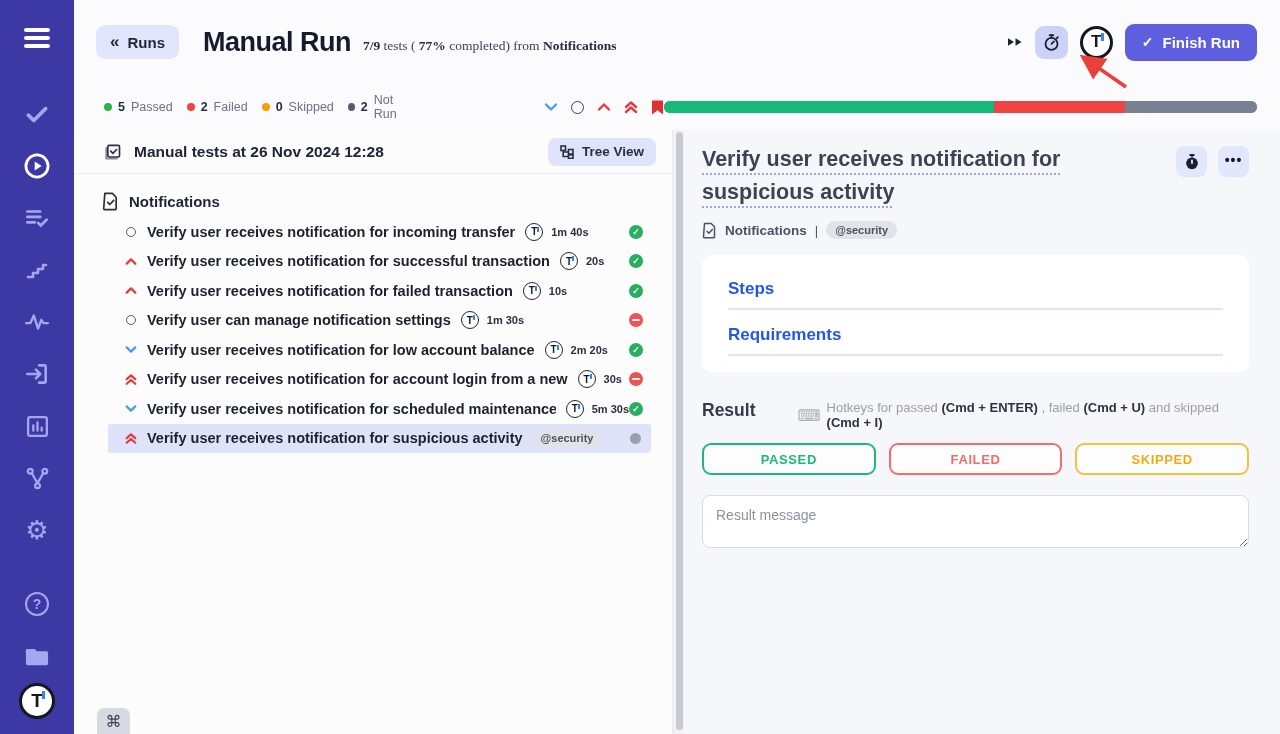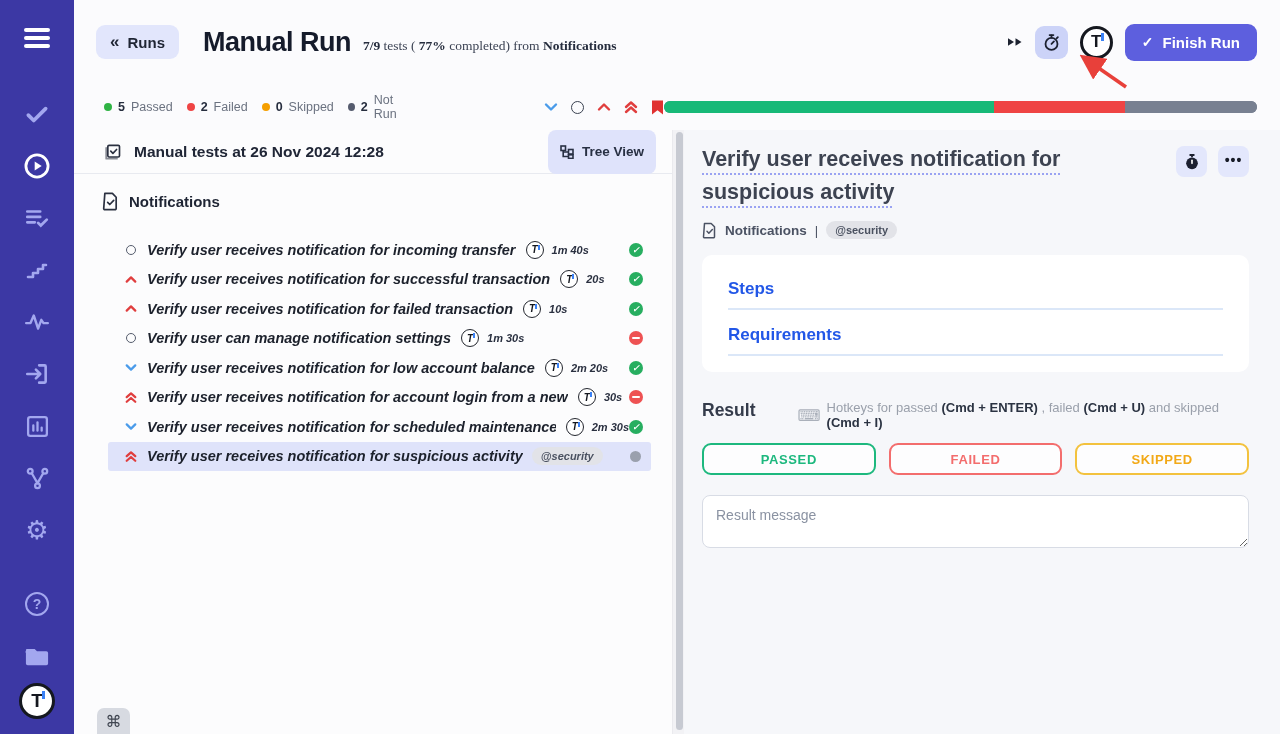--- a/index.html
+++ b/index.html
@@ -50,26 +50,26 @@
   .filter-icons .fi { display:flex; cursor:pointer; }
   .circ-o { width:13px; height:13px; border:1.8px solid #3a4150; border-radius:50%; }
   .progress { margin-left:auto; width:650px; height:12px; border-radius:6px; overflow:hidden; display:flex; background:#788091; }
   .progress div { height:100%; }
 
   
   .content { flex:1; display:flex; min-height:0; }
   .left-panel { width:598px; background:#fcfcfd; position:relative; flex-shrink:0; display:flex; flex-direction:column; }
   .list-header { height:44px; display:flex; align-items:center; padding:0 16px 0 28px; border-bottom:1px solid #e8eaf0; }
   .list-title { font-size:15.5px; font-weight:700; color:#202636; margin-left:12px; }
-  .treeview-btn { margin-left:auto; display:flex; align-items:center; gap:8px; background:#dfe3fb; border:none; border-radius:8px; height:44px; padding:0 12px; font-family:inherit; font-size:13.5px; font-weight:700; color:#283043; cursor:pointer; }
+  .treeview-btn { margin-left:auto; display:flex; align-items:center; gap:8px; background:#dfe3fb; border:none; border-radius:8px; height:28px; padding:0 12px; font-family:inherit; font-size:13.5px; font-weight:700; color:#283043; cursor:pointer; }
 
   .group-row { display:flex; align-items:center; gap:10px; padding-left:28px; margin-top:13px; height:28px; }
   .group-label { font-size:15px; font-weight:700; color:#1f2534; }
 
-  .test-list { margin-top:20px;font-style:italic; }
+  .test-list { margin-top:2px; }
   .test-row { display:flex; align-items:center; height:29.5px; margin:0 21px 0 34px; padding:0 8px 0 16px; border-radius:3px; cursor:pointer; }
   .test-row.selected { background:#dfe3fa; }
   .pri { display:none; width:14px; justify-content:center; align-items:center; flex-shrink:0; }
   .pri.show { display:inline-flex; }
   .pri-circle i { width:10px; height:10px; border:1.7px solid #565d6d; border-radius:50%; display:block; }
   .row-title { margin-left:9px; font-size:14.5px; font-weight:600; color:#1c212c; white-space:nowrap; overflow:hidden; max-width:452px; }
   .tag-pill { background:#e2e3e8; color:#4a5160; border-radius:9px; font-size:11px; font-weight:700; padding:3px 9px; margin-left:9px; white-space:nowrap; }
   .tlogo { width:18px; height:18px; border:1.8px solid #23262e; border-radius:50%; background:#fff; display:inline-flex; align-items:center; justify-content:center; font-size:10px; font-weight:800; color:#15181f; margin-left:10px; position:relative; flex-shrink:0; }
   .tlogo::before { content:"T"; }
   .tlogo .tick { position:absolute; width:2px; height:5px; background:#3b82f6; right:3px; top:3px; }
@@ -431,21 +431,21 @@
     <span class="pri pri-down show">
       <svg width="12" height="9" viewBox="0 0 14 10" fill="none" stroke="#4a9bea" stroke-width="2.6" stroke-linecap="round" stroke-linejoin="round">
                   <path d="M2 2.5 L7 7.5 L12 2.5"></path>
                 </svg>
     </span>
     <span class="row-title">Verify user receives notification for scheduled maintenance</span>
 
     <span class="tlogo">
                 <i class="tick"></i>
               </span>
-    <span class="dur">2m 30s</span>
+    <span class="dur">5m 30s</span>
     <span class="badge badge-passed show">✓</span>
 
   </div>
             <div class="test-row selected">
 
     <span class="pri pri-up2 show">
       <svg width="12" height="13" viewBox="0 0 14 14" fill="none" stroke="#e03e3e" stroke-width="2.6" stroke-linecap="round" stroke-linejoin="round">
                   <path d="M2 6.6 L7 2.2 L12 6.6"></path>
                   <path d="M2 12 L7 7.6 L12 12"></path>
                 </svg>

